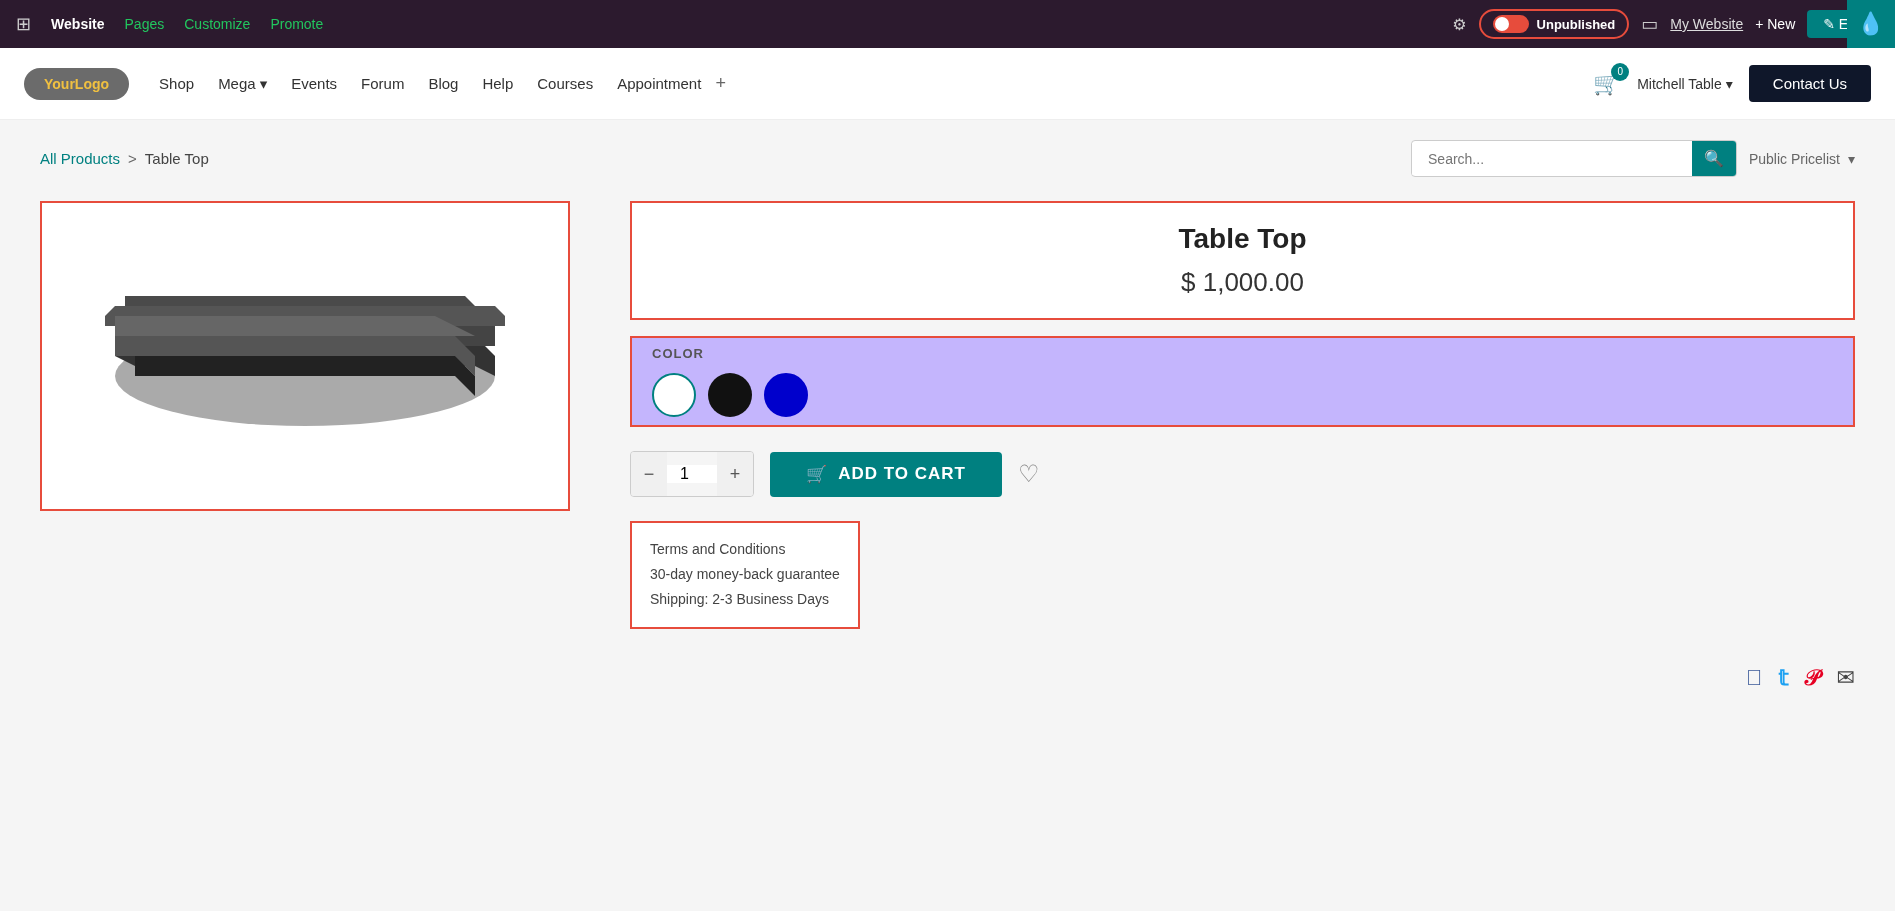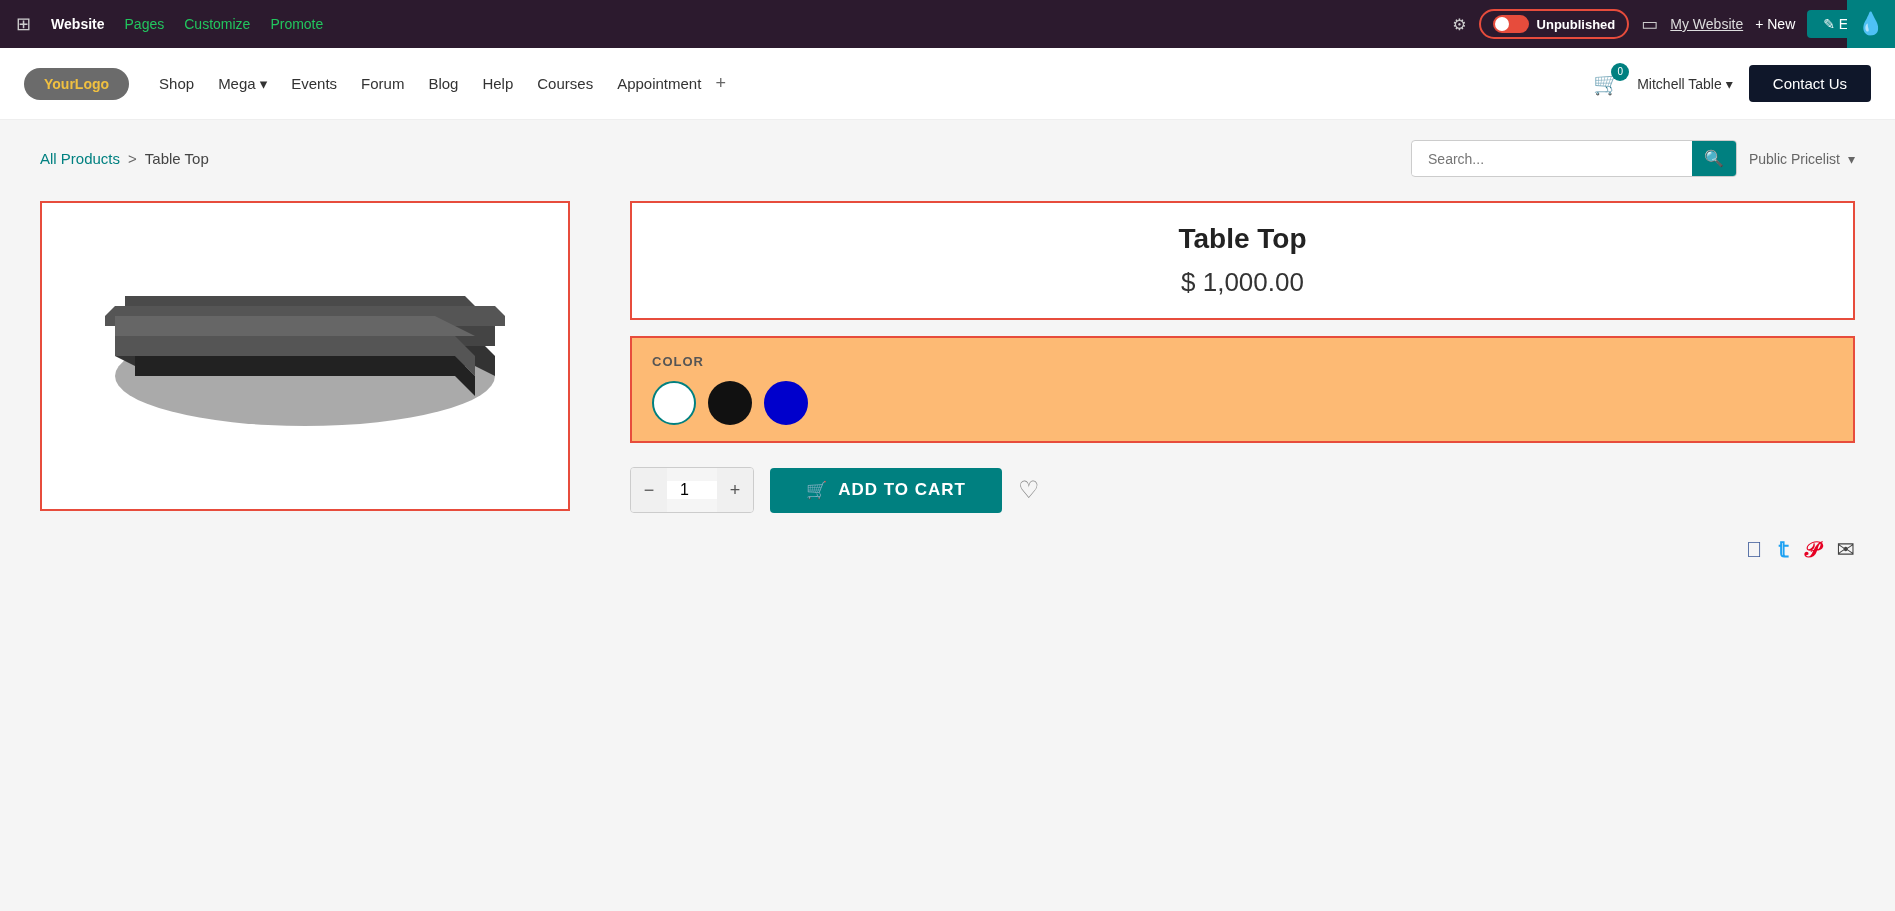--- a/index.html
+++ b/index.html
@@ -209,23 +209,23 @@
       text-align: center;
     }
     .product-price {
       font-size: 26px;
       color: #333;
       text-align: center;
     }
 
     .color-box {
       border: 2px solid #e74c3c;
-      padding: 16px 20px;
+      padding: 8px 20px;
       margin-bottom: 24px;
-      background: #fdba74;
+      background: #c4b5fd;
     }
     .color-label {
       font-size: 13px;
       font-weight: bold;
       color: #555;
       letter-spacing: 1px;
       margin-bottom: 12px;
     }
     .color-swatches { display: flex; gap: 12px; align-items: center; }
     .color-swatch {
@@ -446,20 +446,25 @@
         <button class="add-to-cart-btn">
           <span>🛒</span>
           <span>ADD TO CART</span>
         </button>
         <button class="wishlist-btn">
           <span>♡</span>
         </button>
       </div>
 
       
+      <div class="terms-box">
+        <div class="terms-line">Terms and Conditions</div>
+        <div class="terms-line">30-day money-back guarantee</div>
+        <div class="terms-line">Shipping: 2-3 Business Days</div>
+      </div>
 
       
       <div class="social-row">
         <span class="social-icon facebook"></span>
         <span class="social-icon twitter" style="font-size:22px; color:#1da1f2; font-weight:bold; font-family:serif;">𝕥</span>
         <span class="social-icon pinterest" style="font-size:22px; color:#e60023; font-weight:bold;">𝒫</span>
         <span class="social-icon email">✉</span>
       </div>
     </div>
   </div>

